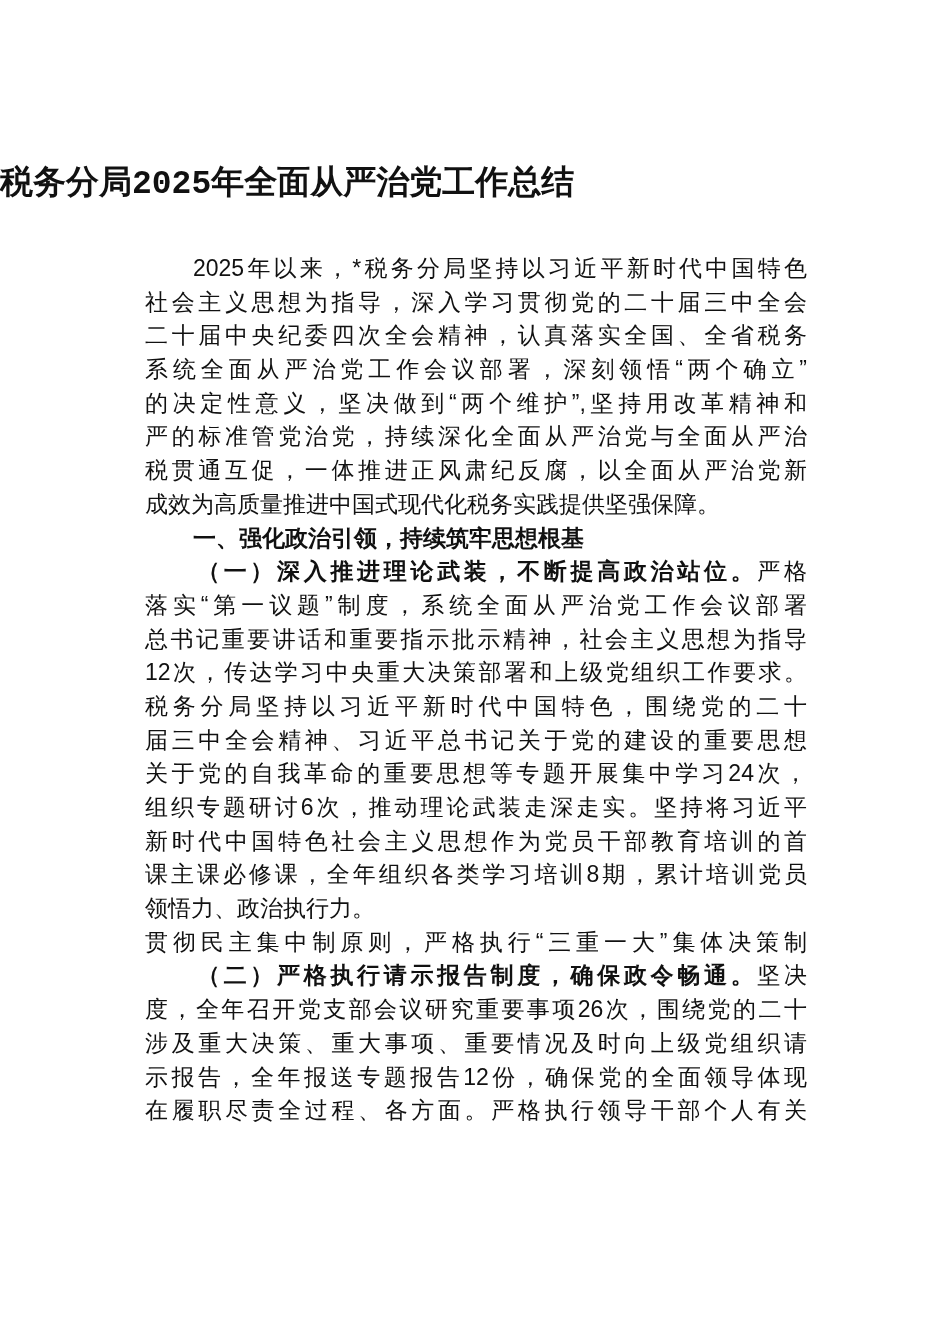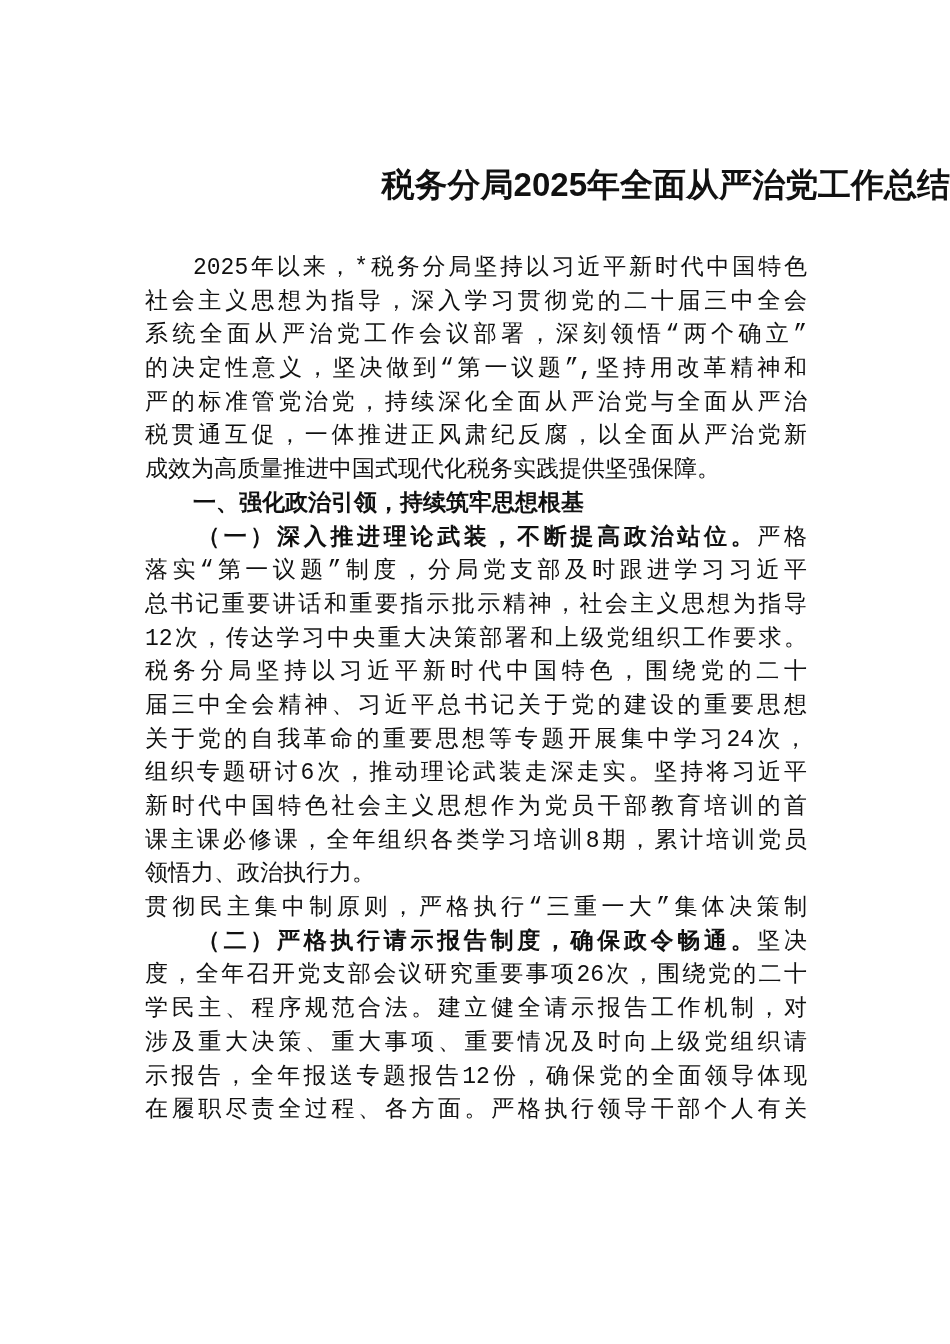--- a/index.html
+++ b/index.html
@@ -1,67 +1,67 @@
 <!DOCTYPE html>
 <html><head>
 <meta charset="utf-8">
 <style>
   html, body { margin: 0; padding: 0; background: #ffffff; }
   body { width: 950px; height: 1344px; position: relative; overflow: hidden;
          font-family: "DejaVu Serif", "Liberation Serif", serif; color: #111; }
   .page { position: absolute; left: 0; top: 0; width: 950px; height: 1344px; background: #fff; }
-  .title { position: absolute; top: 160px; left: 0; width: 950px; text-align: right;
+  .title { position: absolute; top: 160px; left: 0; width: 950px; text-align: left;
            font-size: 33px; font-weight: bold; letter-spacing: 0px; line-height: 50px;
-           font-family: Liberation Sans, sans-serif; }
+           font-family: Liberation Mono, monospace; }
   .body { position: absolute; left: 145px; top: 252px; width: 662px; }
   .line { display: block; height: 33.7px; line-height: 33.7px; font-size: 23px;
           white-space: nowrap; text-align: justify; text-align-last: justify;
-          font-family: Liberation Mono, monospace; font-weight: normal; }
+          font-family: Liberation Sans, sans-serif; font-weight: normal; }
   .line.last { text-align-last: left; }
   .indent { padding-left: 48px; }
   .indent2 { padding-left: 52px; }
   .heading1 { font-weight: bold; text-align-last: left; }
   .h2lead { font-weight: bold; }
 </style>
 </head>
 <body>
 
 <div class="page">
   <div class="title">税务分局2025年全面从严治党工作总结</div>
 
   <div class="body">
     <div>
       <span class="line indent">2025年以来，*税务分局坚持以习近平新时代中国特色</span>
       <span class="line">社会主义思想为指导，深入学习贯彻党的二十届三中全会</span>
+      <span class="line">二十届中央纪委四次全会精神，认真落实全国、全省税务</span>
       <span class="line">系统全面从严治党工作会议部署，深刻领悟“两个确立”</span>
-      <span class="line">的决定性意义，坚决做到“第一议题”,坚持用改革精神和</span>
+      <span class="line">的决定性意义，坚决做到“两个维护”,坚持用改革精神和</span>
       <span class="line">严的标准管党治党，持续深化全面从严治党与全面从严治</span>
       <span class="line">税贯通互促，一体推进正风肃纪反腐，以全面从严治党新</span>
       <span class="line last">成效为高质量推进中国式现代化税务实践提供坚强保障。</span>
     </div>
 
     <span class="line indent heading1">一、强化政治引领，持续筑牢思想根基</span>
 
     <div>
       <span class="line indent2"><span class="h2lead">（一）深入推进理论武装，不断提高政治站位。</span><span>严格</span></span>
-      <span class="line">落实“第一议题”制度，分局党支部及时跟进学习习近平</span>
+      <span class="line">落实“第一议题”制度，系统全面从严治党工作会议部署</span>
       <span class="line">总书记重要讲话和重要指示批示精神，社会主义思想为指导</span>
       <span class="line">12次，传达学习中央重大决策部署和上级党组织工作要求。</span>
       <span class="line">税务分局坚持以习近平新时代中国特色，围绕党的二十</span>
       <span class="line">届三中全会精神、习近平总书记关于党的建设的重要思想</span>
       <span class="line">关于党的自我革命的重要思想等专题开展集中学习24次，</span>
       <span class="line">组织专题研讨6次，推动理论武装走深走实。坚持将习近平</span>
       <span class="line">新时代中国特色社会主义思想作为党员干部教育培训的首</span>
       <span class="line">课主课必修课，全年组织各类学习培训8期，累计培训党员</span>
       <span class="line last">领悟力、政治执行力。</span>
     </div>
 
     <div>
       <span class="line">贯彻民主集中制原则，严格执行“三重一大”集体决策制</span>
       <span class="line indent2"><span class="h2lead">（二）严格执行请示报告制度，确保政令畅通。</span><span>坚决</span></span>
       <span class="line">度，全年召开党支部会议研究重要事项26次，围绕党的二十</span>
-      <span class="line">学民主、程序规范合法。建立健全请示报告工作机制，对</span>
       <span class="line">涉及重大决策、重大事项、重要情况及时向上级党组织请</span>
       <span class="line">示报告，全年报送专题报告12份，确保党的全面领导体现</span>
       <span class="line">在履职尽责全过程、各方面。严格执行领导干部个人有关</span>
     </div>
   </div>
 </div>
 
 </body></html>

